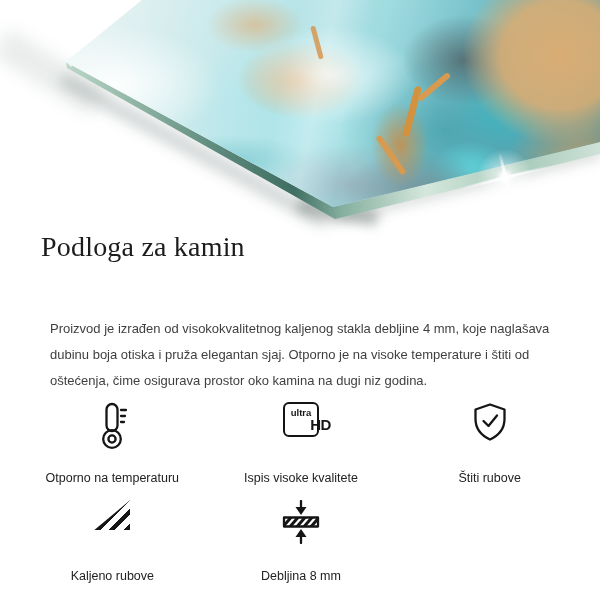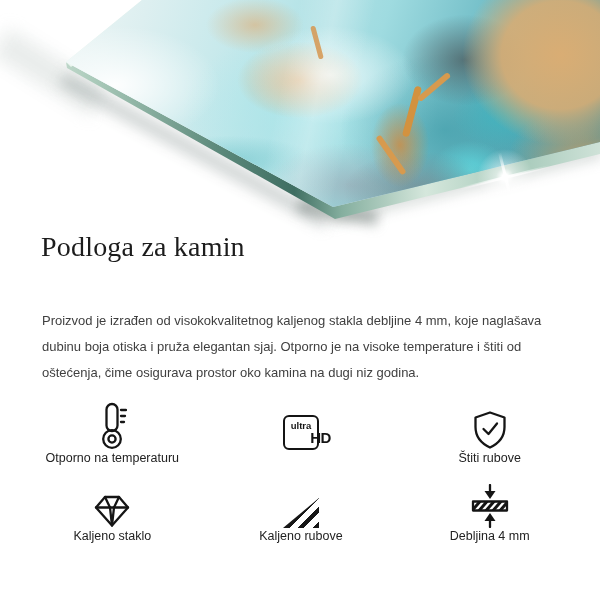--- a/index.html
+++ b/index.html
@@ -67,29 +67,29 @@
     transform:rotate(-14deg); }
   .sparkle .fv { position:absolute; left:-1.5px; top:-25px; width:3px; height:50px;
     background:linear-gradient(to bottom, rgba(255,255,255,0), #fff 42%, #fff 58%, rgba(255,255,255,0));
     transform:rotate(-14deg); }
 
   
   .title { position:absolute; left:41px; top:228px; margin:0;
     font-family:"Liberation Serif", serif; font-weight:400; font-size:28px; line-height:37px;
     color:#1c1c1c; letter-spacing:0.2px; }
   .title span { display:block;text-align:center; }
-  .desc { position:absolute; left:42px; top:308px; width:516px; margin:0;
+  .desc { position:absolute; left:42px; top:308px; width:516px; margin:8px;
     font-size:13px; line-height:26px; color:#3f3f3f; }
 
   
   .features { position:absolute; left:18px; top:402px; width:566px;
     display:grid; grid-template-columns:repeat(3, 1fr); row-gap:14px; }
   .feature { display:flex; flex-direction:column; align-items:center; }
-  .icon-box { height:48px; display:flex; align-items:flex-end; justify-content:center; }
-  .feature-label { margin-top:0; font-size:12.5px; line-height:16px; color:#222; }
+  .icon-box { height:48px; display:flex; align-items:flex-start; justify-content:center; }
+  .feature-label { margin-top:20px; font-size:12.5px; line-height:16px; color:#222; }
 
   .ico-stroke { stroke:#151515; fill:none; stroke-width:2.3; stroke-linecap:round; stroke-linejoin:round; }
 
   .uhd-box { width:36px; height:35px; border:2.6px solid #141414; border-radius:6px;
     display:flex; flex-direction:column; align-items:center; justify-content:center; box-sizing:border-box; }
   .uhd-top { font-size:9.5px; font-weight:700; line-height:10px; color:#141414; letter-spacing:0; }
   .uhd-bottom { font-size:15px; font-weight:700; line-height:14px; color:#141414; letter-spacing:-0.5px;padding-left:39px; }
 
   .stripes { width:36px; height:30px;
     background:repeating-linear-gradient(135deg, #161616 0 4.5px, rgba(0,0,0,0) 4.5px 10.5px);
@@ -140,43 +140,33 @@
       <div class="feature-label">Otporno na temperaturu</div>
     </div>
 
     <div class="feature">
       <div class="icon-box">
         <div class="uhd-box">
           <div class="uhd-top">ultra</div>
           <div class="uhd-bottom">HD</div>
         </div>
       </div>
+      <div class="feature-label">Ispis visoke kvalitete</div>
     </div>
 
     <div class="feature">
       <div class="icon-box">
         <svg width="36" height="40" viewBox="0 0 36 40">
           <path class="ico-stroke" stroke-width="2.5" d="M18 2.5 L32.5 7.5 V17 C32.5 27.5 26.5 33.5 18 37.5 C9.5 33.5 3.5 27.5 3.5 17 V7.5 Z"></path>
           <path class="ico-stroke" stroke-width="2.5" d="M11.5 19 L16.5 24 L25 13.5"></path>
         </svg>
       </div>
       <div class="feature-label">Štiti rubove</div>
     </div>
 
-    <div class="feature">
-      <div class="icon-box">
-        <svg width="38" height="34" viewBox="0 0 38 34">
-          <path class="ico-stroke" stroke-width="2.2" d="M12 3 H26 L35 13.5 L19 31.5 L3 13.5 Z"></path>
-          <path class="ico-stroke" stroke-width="2.2" d="M3 13.5 H35"></path>
-          <path class="ico-stroke" stroke-width="2.2" d="M12 3 L17 13.5 M26 3 L21 13.5"></path>
-          <path class="ico-stroke" stroke-width="2.2" d="M17 13.5 L19 31.5 M21 13.5 L19 31.5"></path>
-        </svg>
-      </div>
-      <div class="feature-label">Kaljeno staklo</div>
-    </div>
 
     <div class="feature">
       <div class="icon-box">
         <div class="stripes"></div>
       </div>
       <div class="feature-label">Kaljeno rubove</div>
     </div>
 
     <div class="feature">
       <div class="icon-box">
@@ -189,17 +179,17 @@
           <rect class="ico-stroke" stroke-width="2.2" x="3" y="17.5" width="34" height="9"></rect>
           <g clip-path="url(#barclip)" stroke="#151515" stroke-width="3">
             <path d="M0 29 L13 14 M7 29 L20 14 M14 29 L27 14 M21 29 L34 14 M28 29 L41 14 M35 29 L48 14"></path>
           </g>
           <path class="ico-stroke" stroke-width="3" d="M20 1 V7"></path>
           <polygon points="14.5,7 25.5,7 20,15" fill="#151515"></polygon>
           <path class="ico-stroke" stroke-width="3" d="M20 43 V37"></path>
           <polygon points="14.5,37 25.5,37 20,29" fill="#151515"></polygon>
         </svg>
       </div>
-      <div class="feature-label">Debljina 4 mm</div>
+      <div class="feature-label">Debljina 8 mm</div>
     </div>
 
   </div>
 </div>
 
 </body></html>

